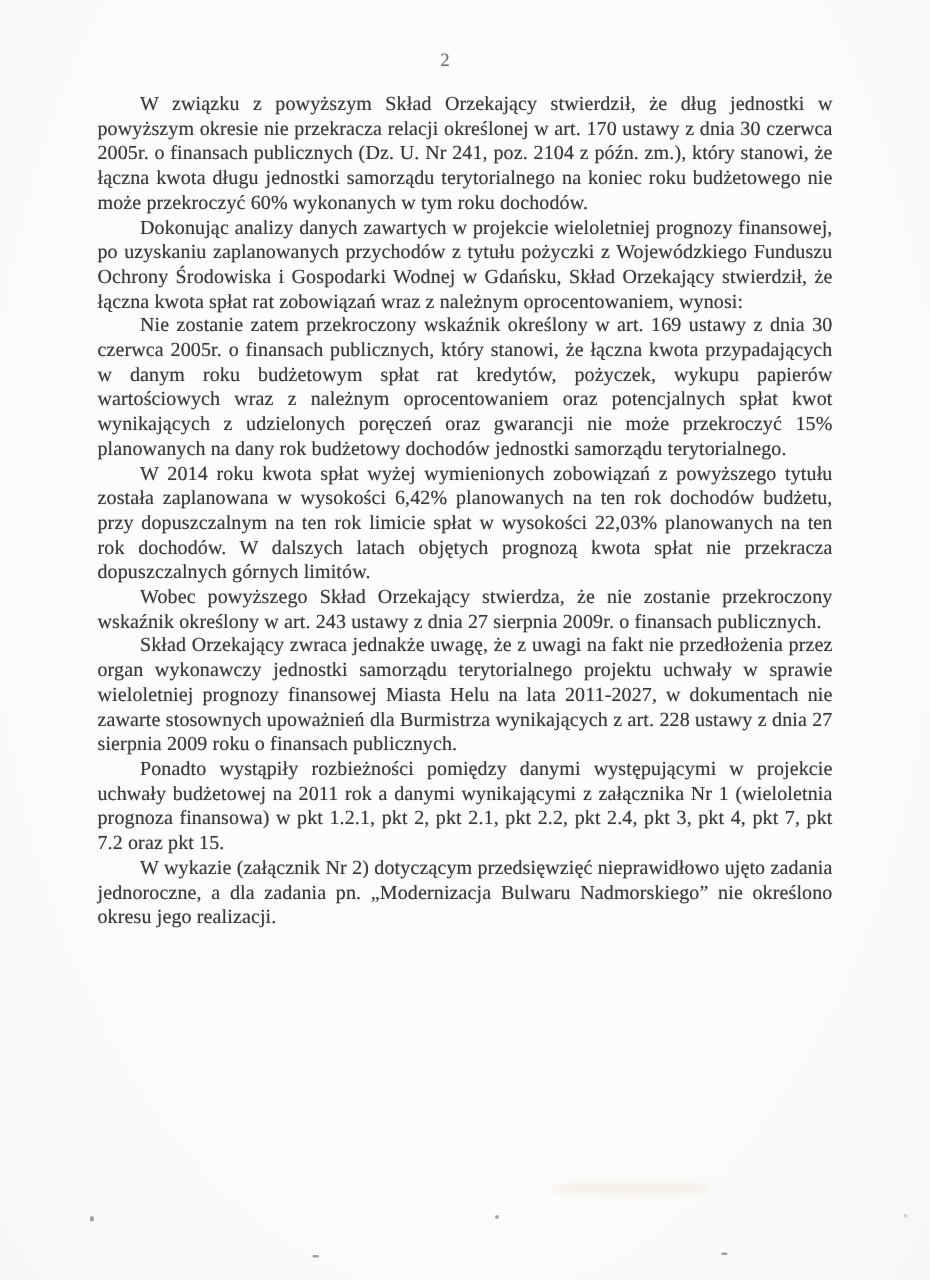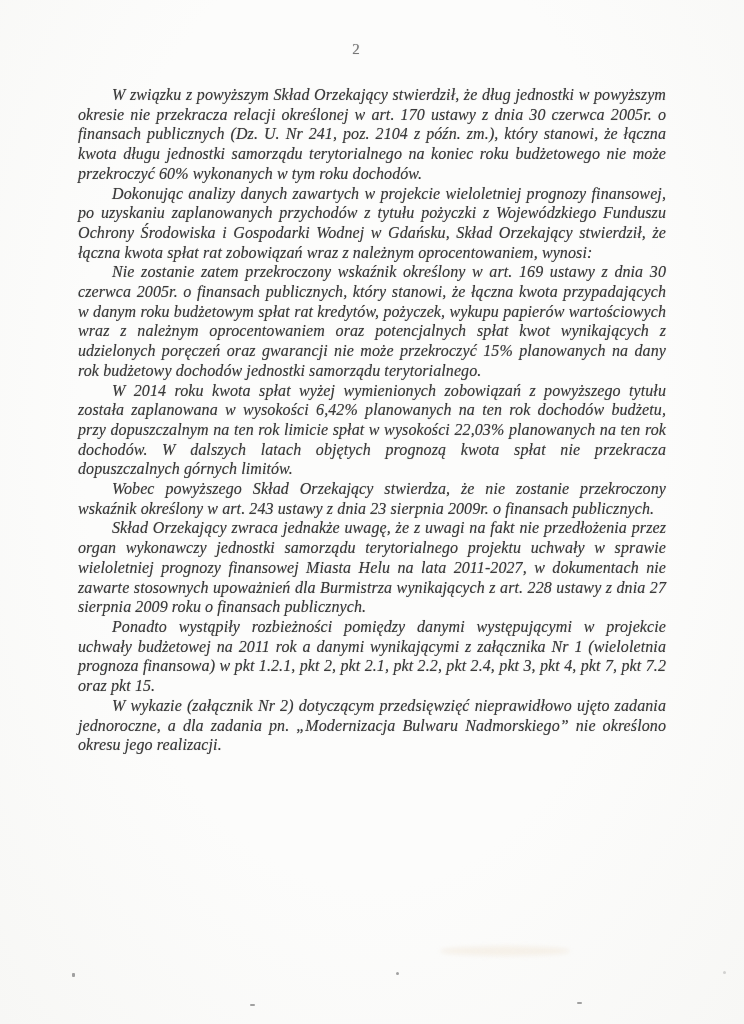--- a/index.html
+++ b/index.html
@@ -26,29 +26,28 @@
     left: 346px;
     width: 20px;
     text-align: center;
     font-size: 15px;
     color: var(--page-number-ink);
     text-shadow: 0 0 1px rgba(120,120,120,0.5);
   }
   .text-block {
     position: absolute;
     left: 78px;
-    top: 85px;
+    top: 74px;
     width: 588px;
     font-size: 16px;
     line-height: 19.7px;
     text-align: justify;
     color: var(--ink);
     text-shadow: 0 0 0.8px rgba(70,70,70,0.55);
     letter-spacing: 0.1px;
-    font-style: italic;
   }
   .text-block p { margin: 0; }
   .text-block p.indent { text-indent: 34px; }
   .text-block p.list-line { text-indent: 0; }
   .speck {
     position: absolute;
     background: #8a8a8a;
     border-radius: 1px;
     opacity: 0.8;
   }
@@ -68,21 +67,21 @@
 
 <div class="page">
 
   <div class="page-number">2</div>
 
   <div class="text-block">
     <p class="indent">W związku z powyższym Skład Orzekający stwierdził, że dług jednostki w powyższym okresie nie przekracza relacji określonej w art. 170 ustawy z dnia 30 czerwca 2005r. o finansach publicznych (Dz. U. Nr 241, poz. 2104 z późn. zm.), który stanowi, że łączna kwota długu jednostki samorządu terytorialnego na koniec roku budżetowego nie może przekroczyć 60% wykonanych w tym roku dochodów.</p>
     <p class="indent">Dokonując analizy danych zawartych w projekcie wieloletniej prognozy finansowej, po uzyskaniu zaplanowanych przychodów z tytułu pożyczki z Wojewódzkiego Funduszu Ochrony Środowiska i Gospodarki Wodnej w Gdańsku, Skład Orzekający stwierdził, że łączna kwota spłat rat zobowiązań wraz z należnym oprocentowaniem, wynosi:</p>
     <p class="indent">Nie zostanie zatem przekroczony wskaźnik określony w art. 169 ustawy z dnia 30 czerwca 2005r. o finansach publicznych, który stanowi, że łączna kwota przypadających w danym roku budżetowym spłat rat kredytów, pożyczek, wykupu papierów wartościowych wraz z należnym oprocentowaniem oraz potencjalnych spłat kwot wynikających z udzielonych poręczeń oraz gwarancji nie może przekroczyć 15% planowanych na dany rok budżetowy dochodów jednostki samorządu terytorialnego.</p>
     <p class="indent">W 2014 roku kwota spłat wyżej wymienionych zobowiązań z powyższego tytułu została zaplanowana w wysokości 6,42% planowanych na ten rok dochodów budżetu, przy dopuszczalnym na ten rok limicie spłat w wysokości 22,03% planowanych na ten rok dochodów. W dalszych latach objętych prognozą kwota spłat nie przekracza dopuszczalnych górnych limitów.</p>
-    <p class="indent">Wobec powyższego Skład Orzekający stwierdza, że nie zostanie przekroczony wskaźnik określony w art. 243 ustawy z dnia 23 sierpnia 2009r. o finansach publicznych.</p>
+    <p class="indent">Wobec powyższego Skład Orzekający stwierdza, że nie zostanie przekroczony wskaźnik określony w art. 243 ustawy z dnia 27 sierpnia 2009r. o finansach publicznych.</p>
     <p class="indent">Skład Orzekający zwraca jednakże uwagę, że z uwagi na fakt nie przedłożenia przez organ wykonawczy jednostki samorządu terytorialnego projektu uchwały w sprawie wieloletniej prognozy finansowej Miasta Helu na lata 2011-2027, w dokumentach nie zawarte stosownych upoważnień dla Burmistrza wynikających z art. 228 ustawy z dnia 27 sierpnia 2009 roku o finansach publicznych.</p>
     <p class="indent">Ponadto wystąpiły rozbieżności pomiędzy danymi występującymi w projekcie uchwały budżetowej na 2011 rok a danymi wynikającymi z załącznika Nr 1 (wieloletnia prognoza finansowa) w pkt 1.2.1, pkt 2, pkt 2.1, pkt 2.2, pkt 2.4, pkt 3, pkt 4, pkt 7, pkt 7.2 oraz pkt 15.</p>
     <p class="indent">W wykazie (załącznik Nr 2) dotyczącym przedsięwzięć nieprawidłowo ujęto zadania jednoroczne, a dla zadania pn. „Modernizacja Bulwaru Nadmorskiego” nie określono okresu jego realizacji.</p>
   </div>
 
   <span class="smudge" style="left: 440px; top: 946px; width: 130px; height: 10px;"></span>
   <span class="speck mark" style="left: 72px; top: 973px;"></span>
   <span class="speck dot" style="left: 396px; top: 972px;"></span>
   <span class="speck dot faint" style="left: 723px; top: 971px;"></span>
   <span class="speck dash" style="left: 250px; top: 1004px;"></span>

